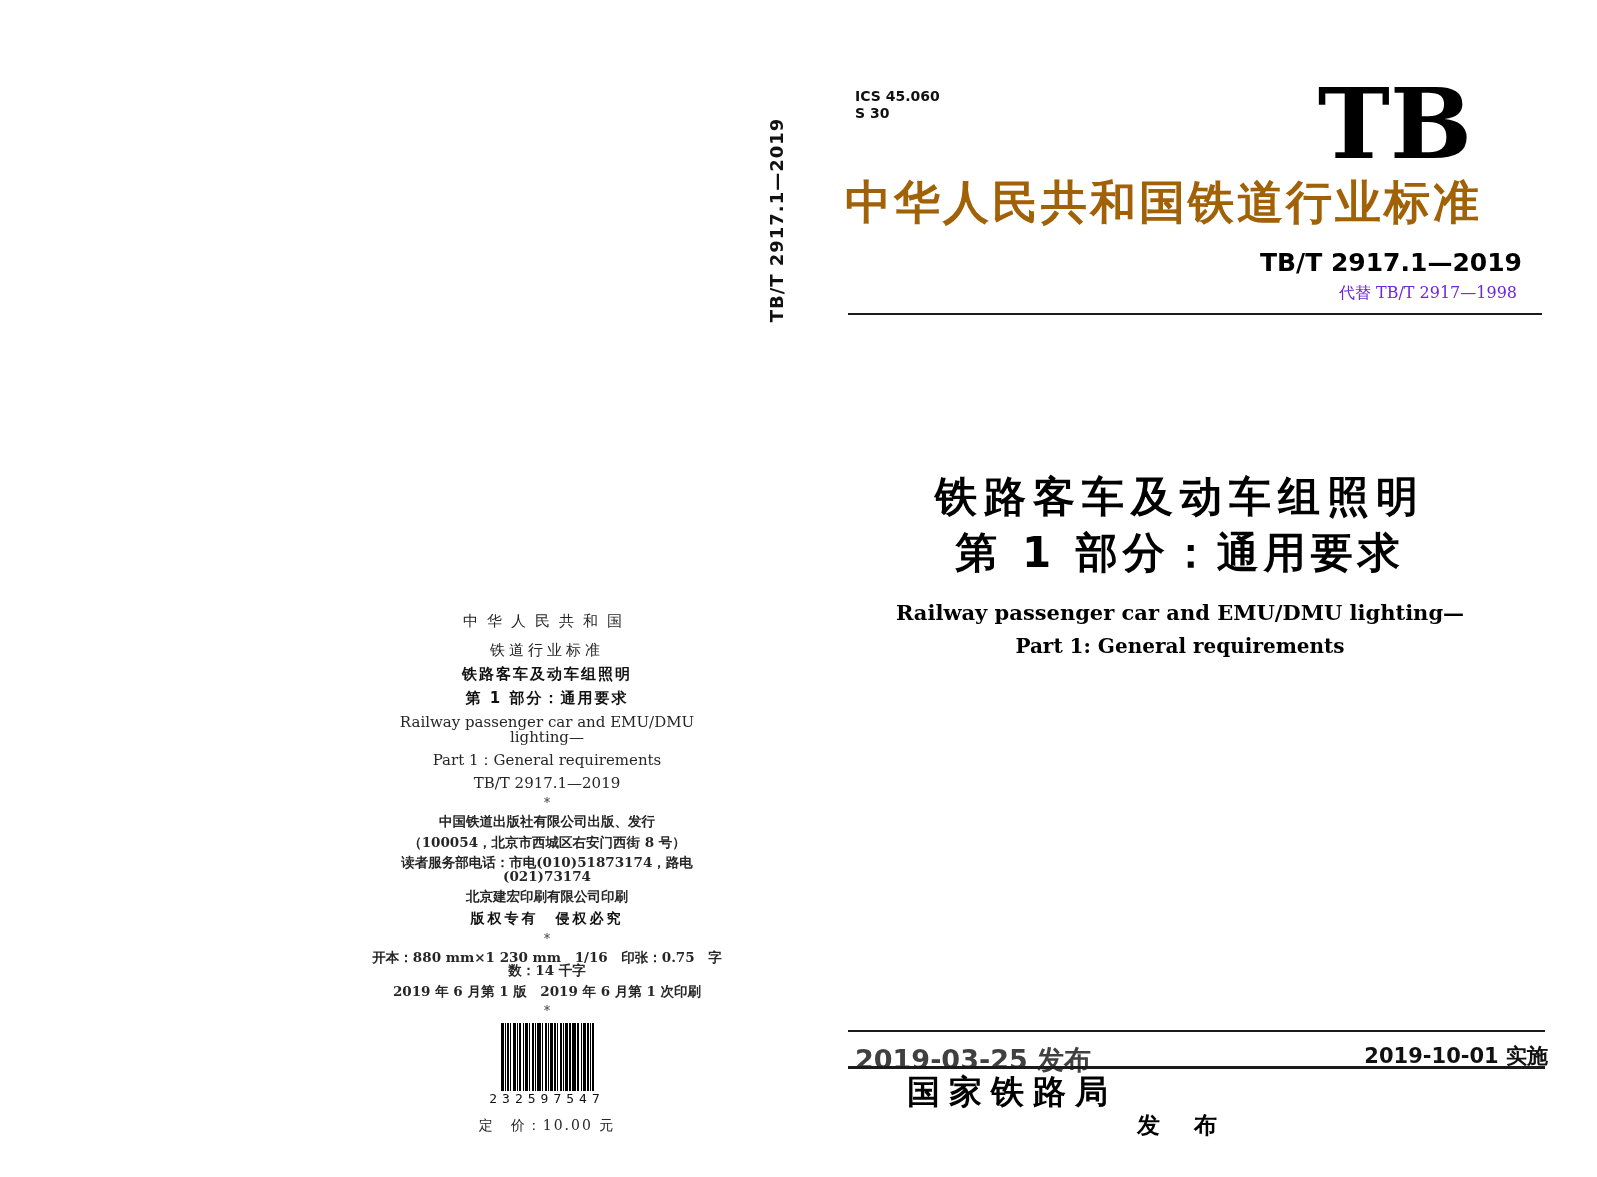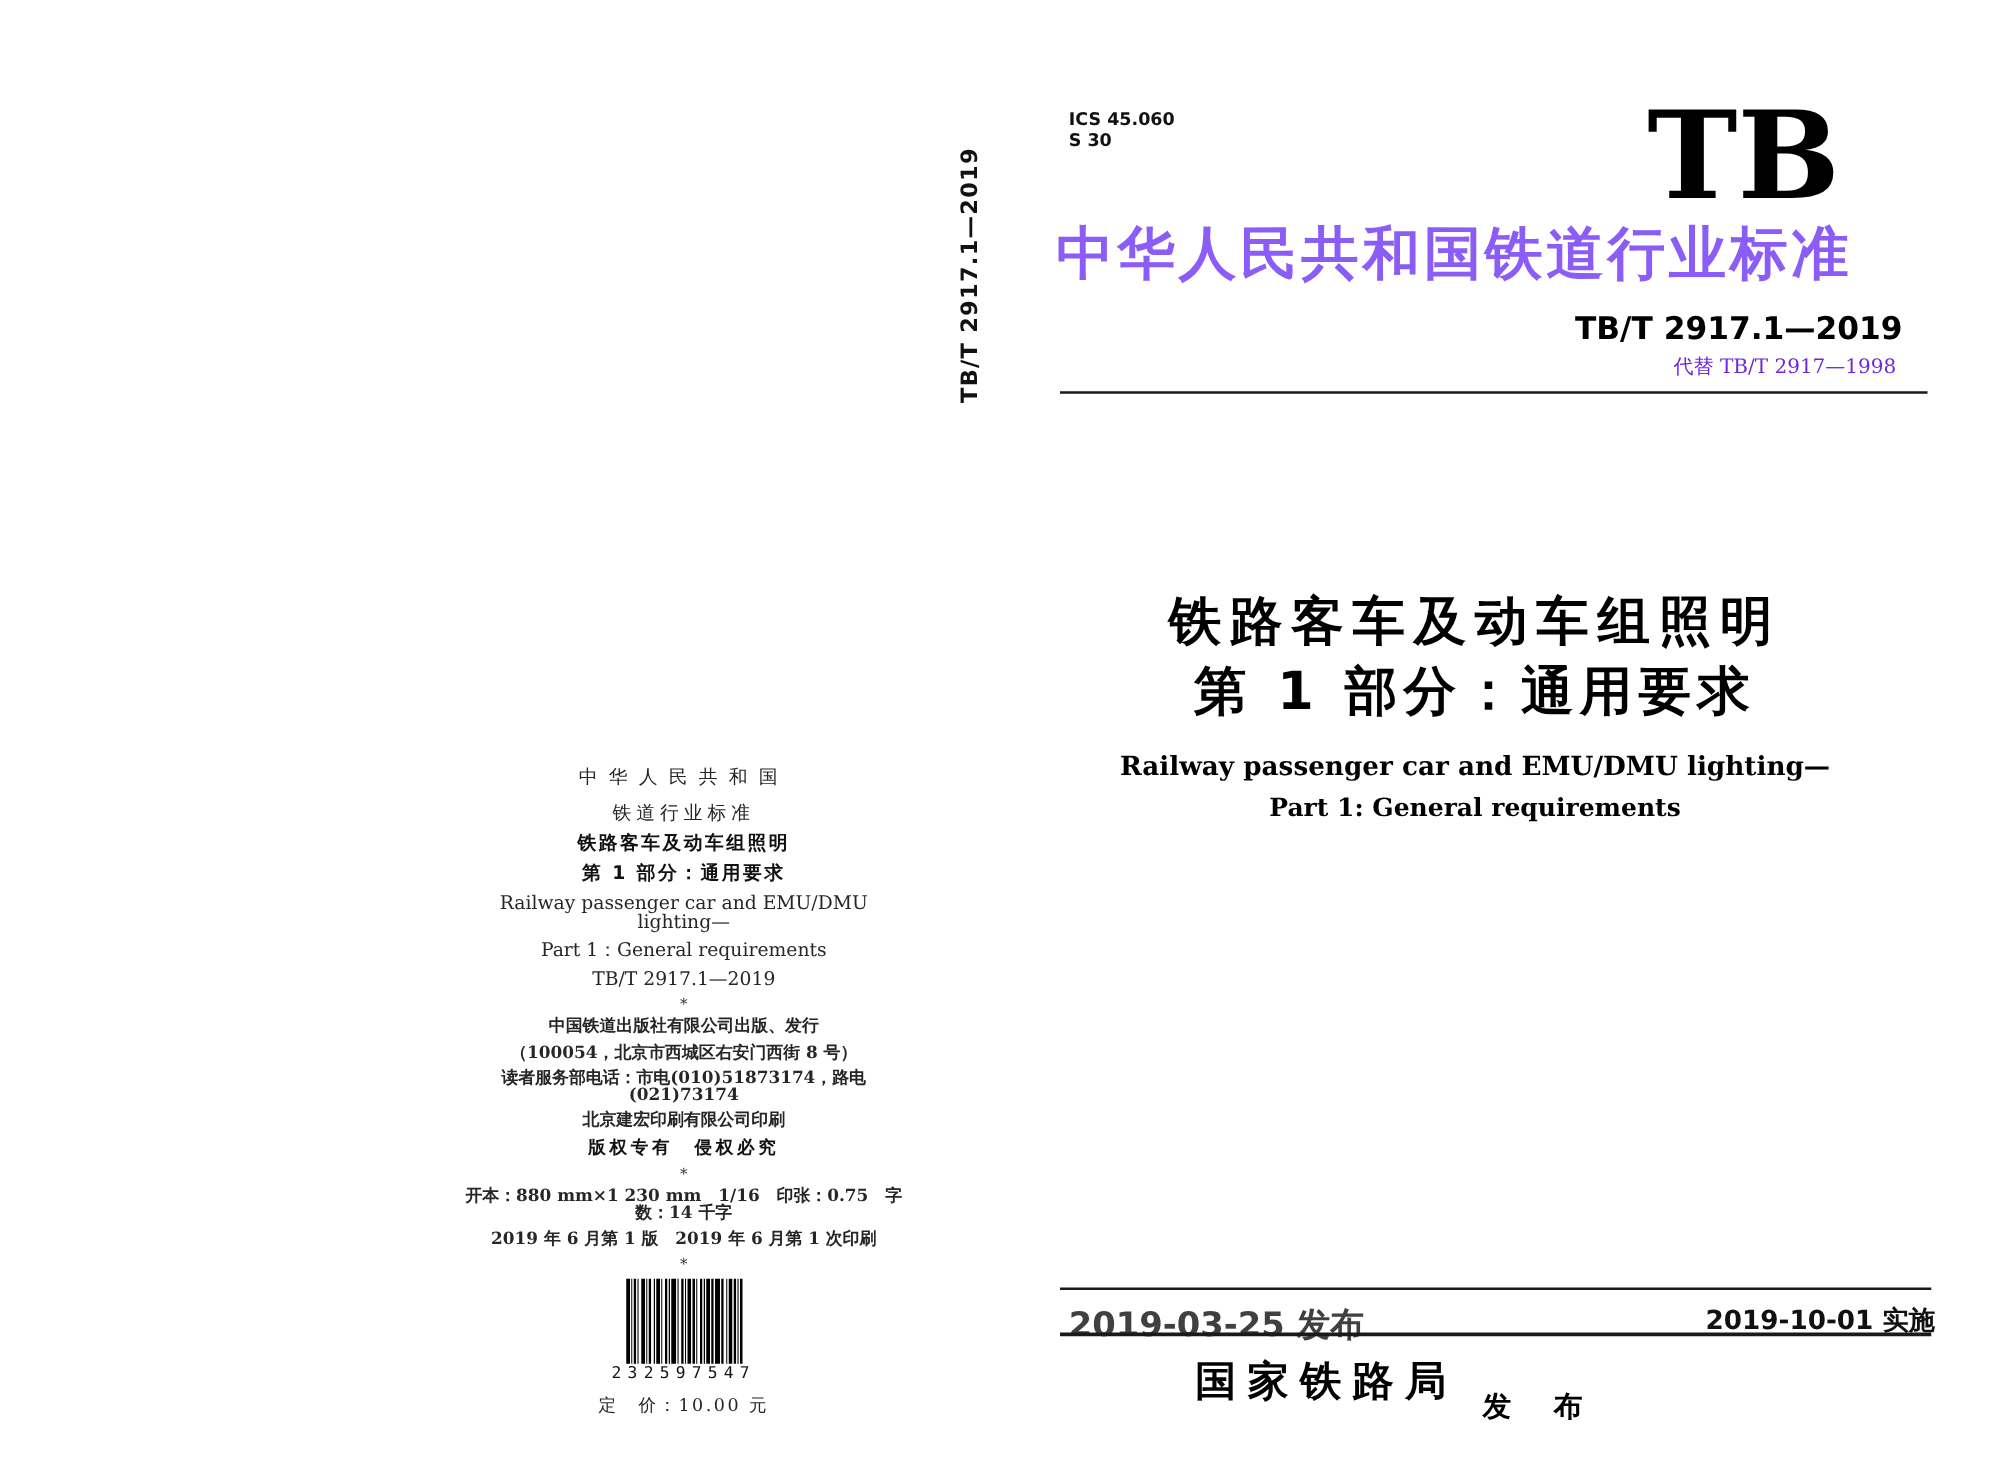--- a/index.html
+++ b/index.html
@@ -51,21 +51,21 @@
     font-weight:bold;font-size:14px;line-height:17px;color:#111;
   }
   #tb-logo{
     right:125px;top:76px;
     font-family:"DejaVu Serif","Liberation Serif",serif;
     font-weight:800;font-size:97px;line-height:1;color:#000;
   }
   #standard-name{
     left:845px;top:172px;width:672px;
     font-weight:bold;font-size:46px;letter-spacing:3px;
-    white-space:nowrap;color:#8b5cf6;
+    white-space:nowrap;color:#a16207;
   }
   #std-number{
     right:75px;top:248px;
     font-family:"DejaVu Sans","Liberation Sans",sans-serif;
     font-weight:bold;font-size:25px;color:#000;
   }
   #superseded{
     right:80px;top:283px;
     font-size:16px;color:#6d28d9;
   }
@@ -87,22 +87,22 @@
     font-family:"DejaVu Sans","Liberation Sans",sans-serif;
     font-weight:bold;font-size:27px;color:#404040;
   }
   #implement-date{
     right:49px;top:1042px;
     font-family:"DejaVu Sans","Liberation Sans",sans-serif;
     font-weight:bold;font-size:21px;color:#111;
   }
   #footer-rule-bottom{left:848px;top:1066px;width:697px;height:3px;}
   #issuer-row{
-    left:845px;top:1070px;width:545px;
-    display:flex;justify-content:center;align-items:center;gap:20px;color:#000;
+    left:796px;top:1070px;width:545px;
+    display:flex;justify-content:center;align-items:flex-start;gap:20px;color:#000;
   }
   #issuer-name{font-weight:bold;font-size:33px;letter-spacing:9px;}
   #issuer-suffix{font-weight:bold;font-size:23px;letter-spacing:13px;margin-top:40px;}
 </style>
 </head>
 <body>
 
 <div id="canvas">
 
   <div class="abs" id="spine-number">TB/T 2917.1—2019</div>

